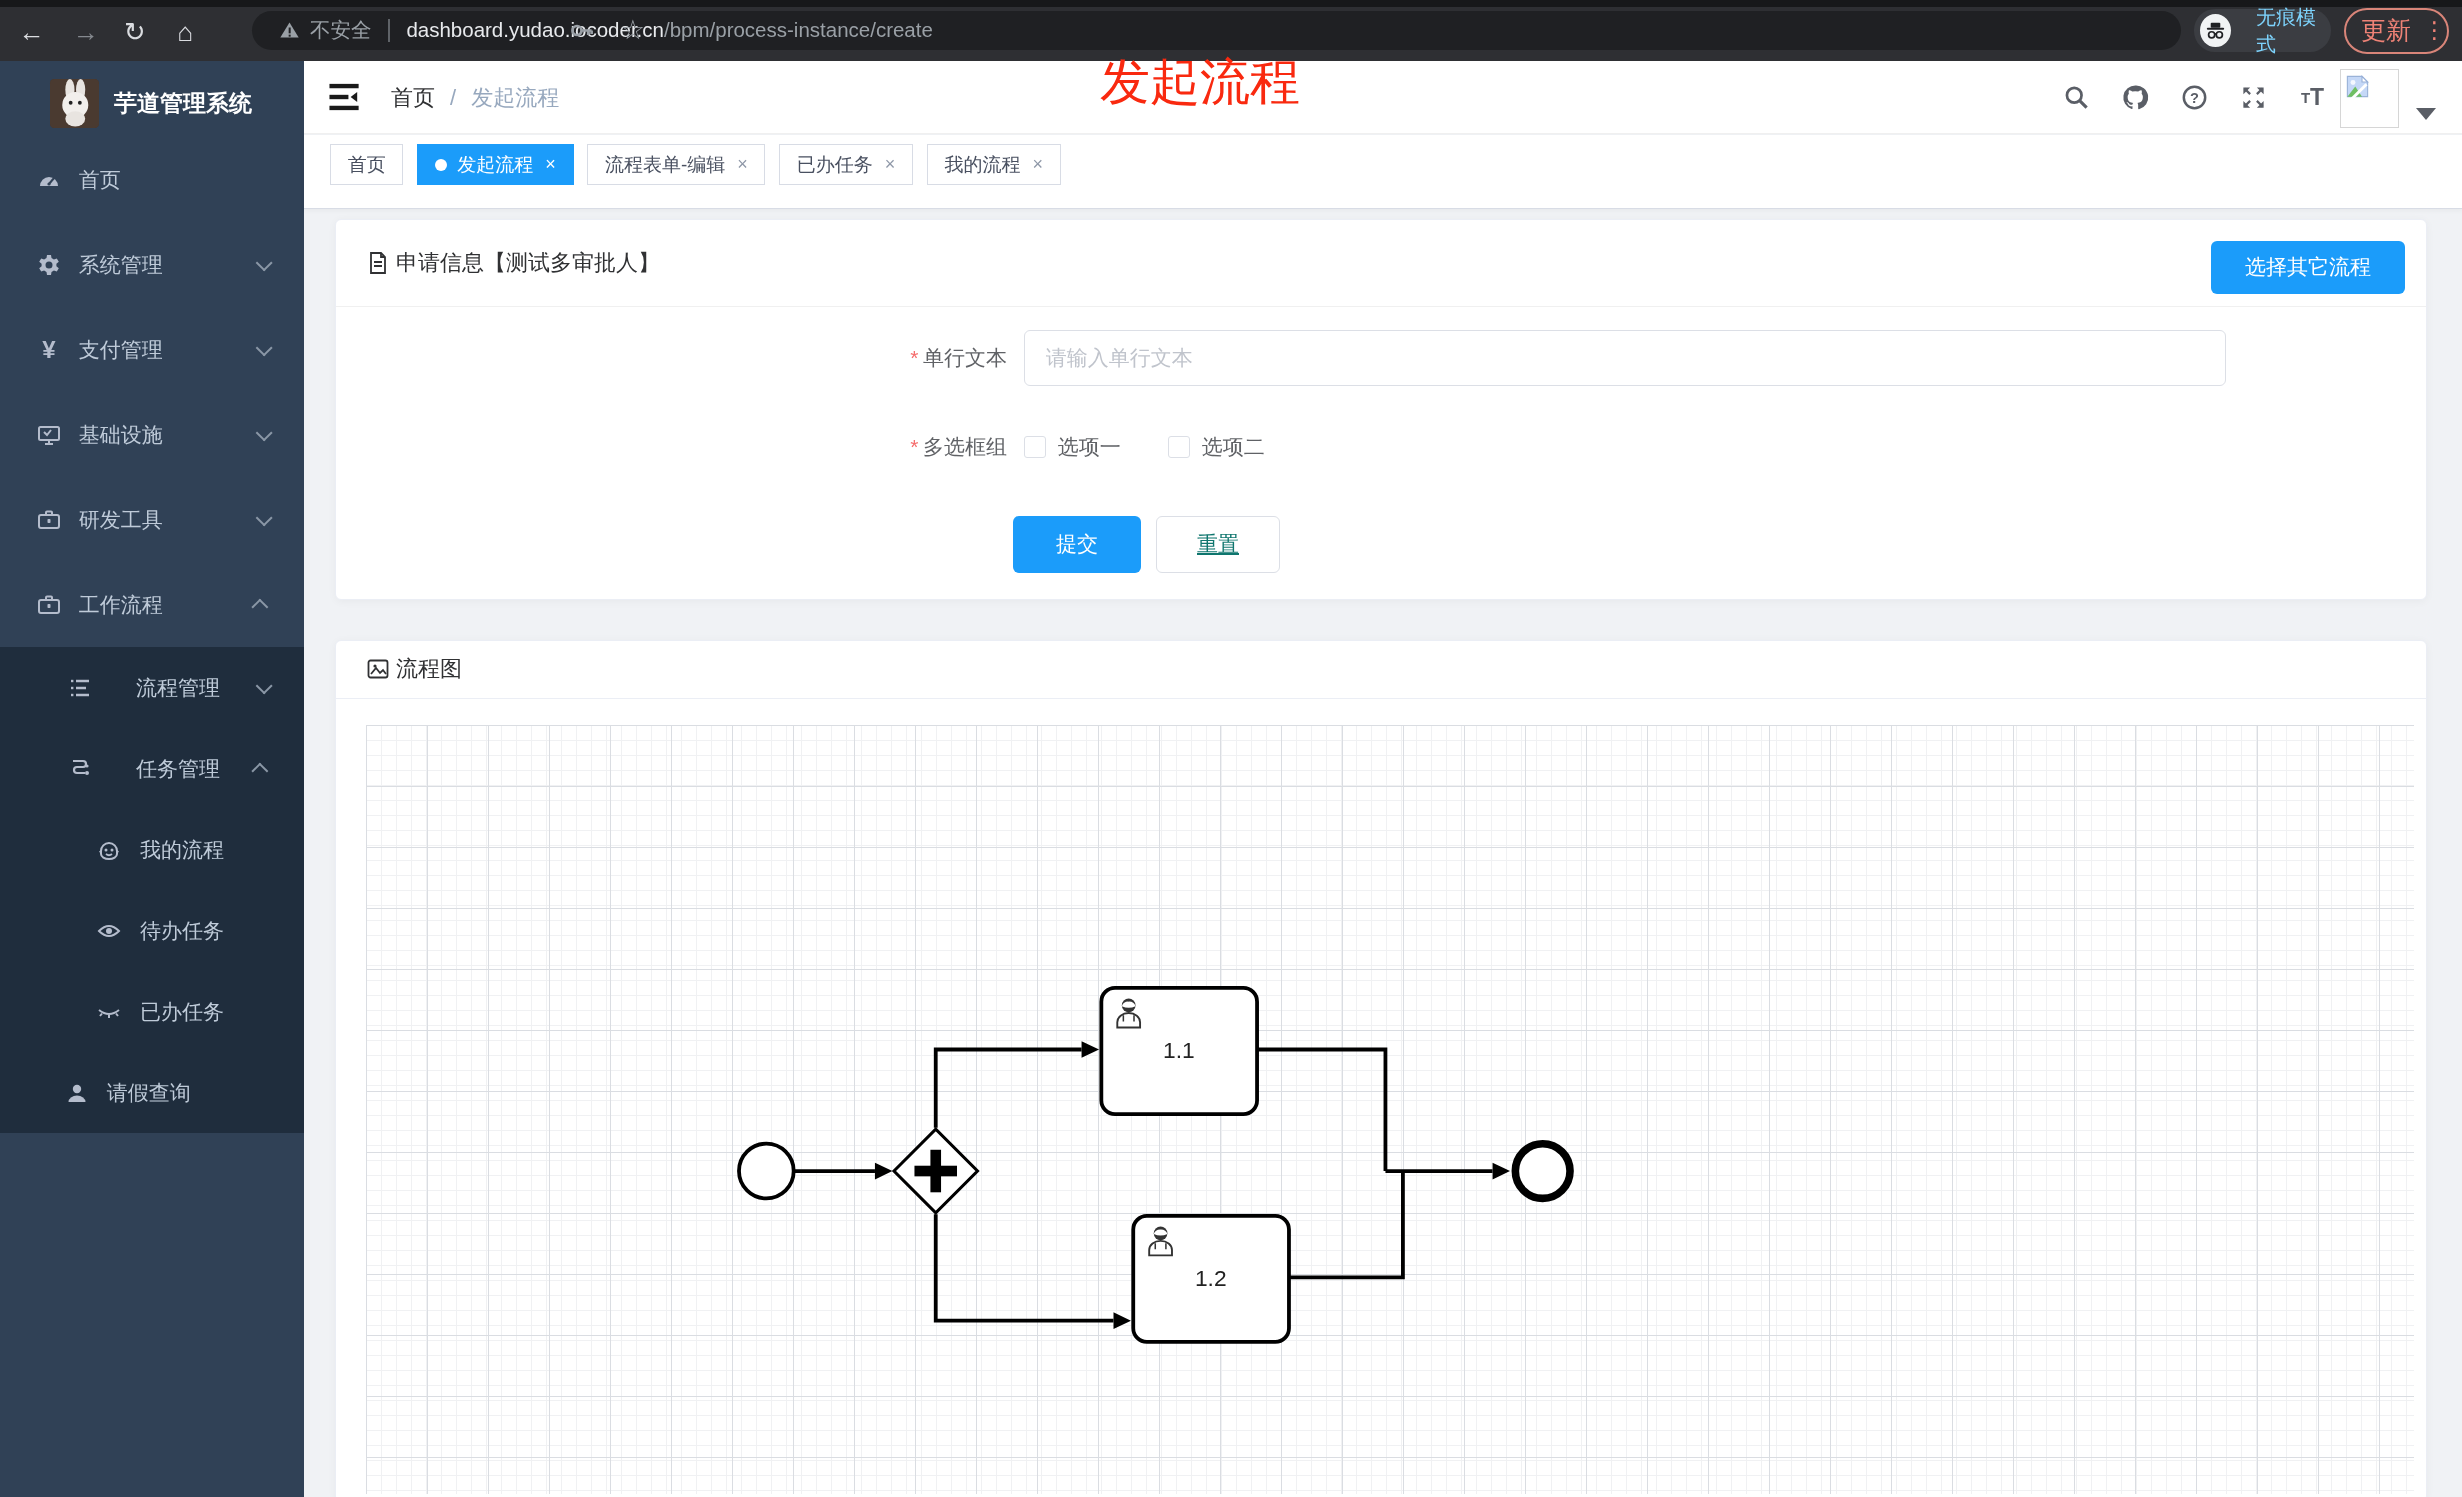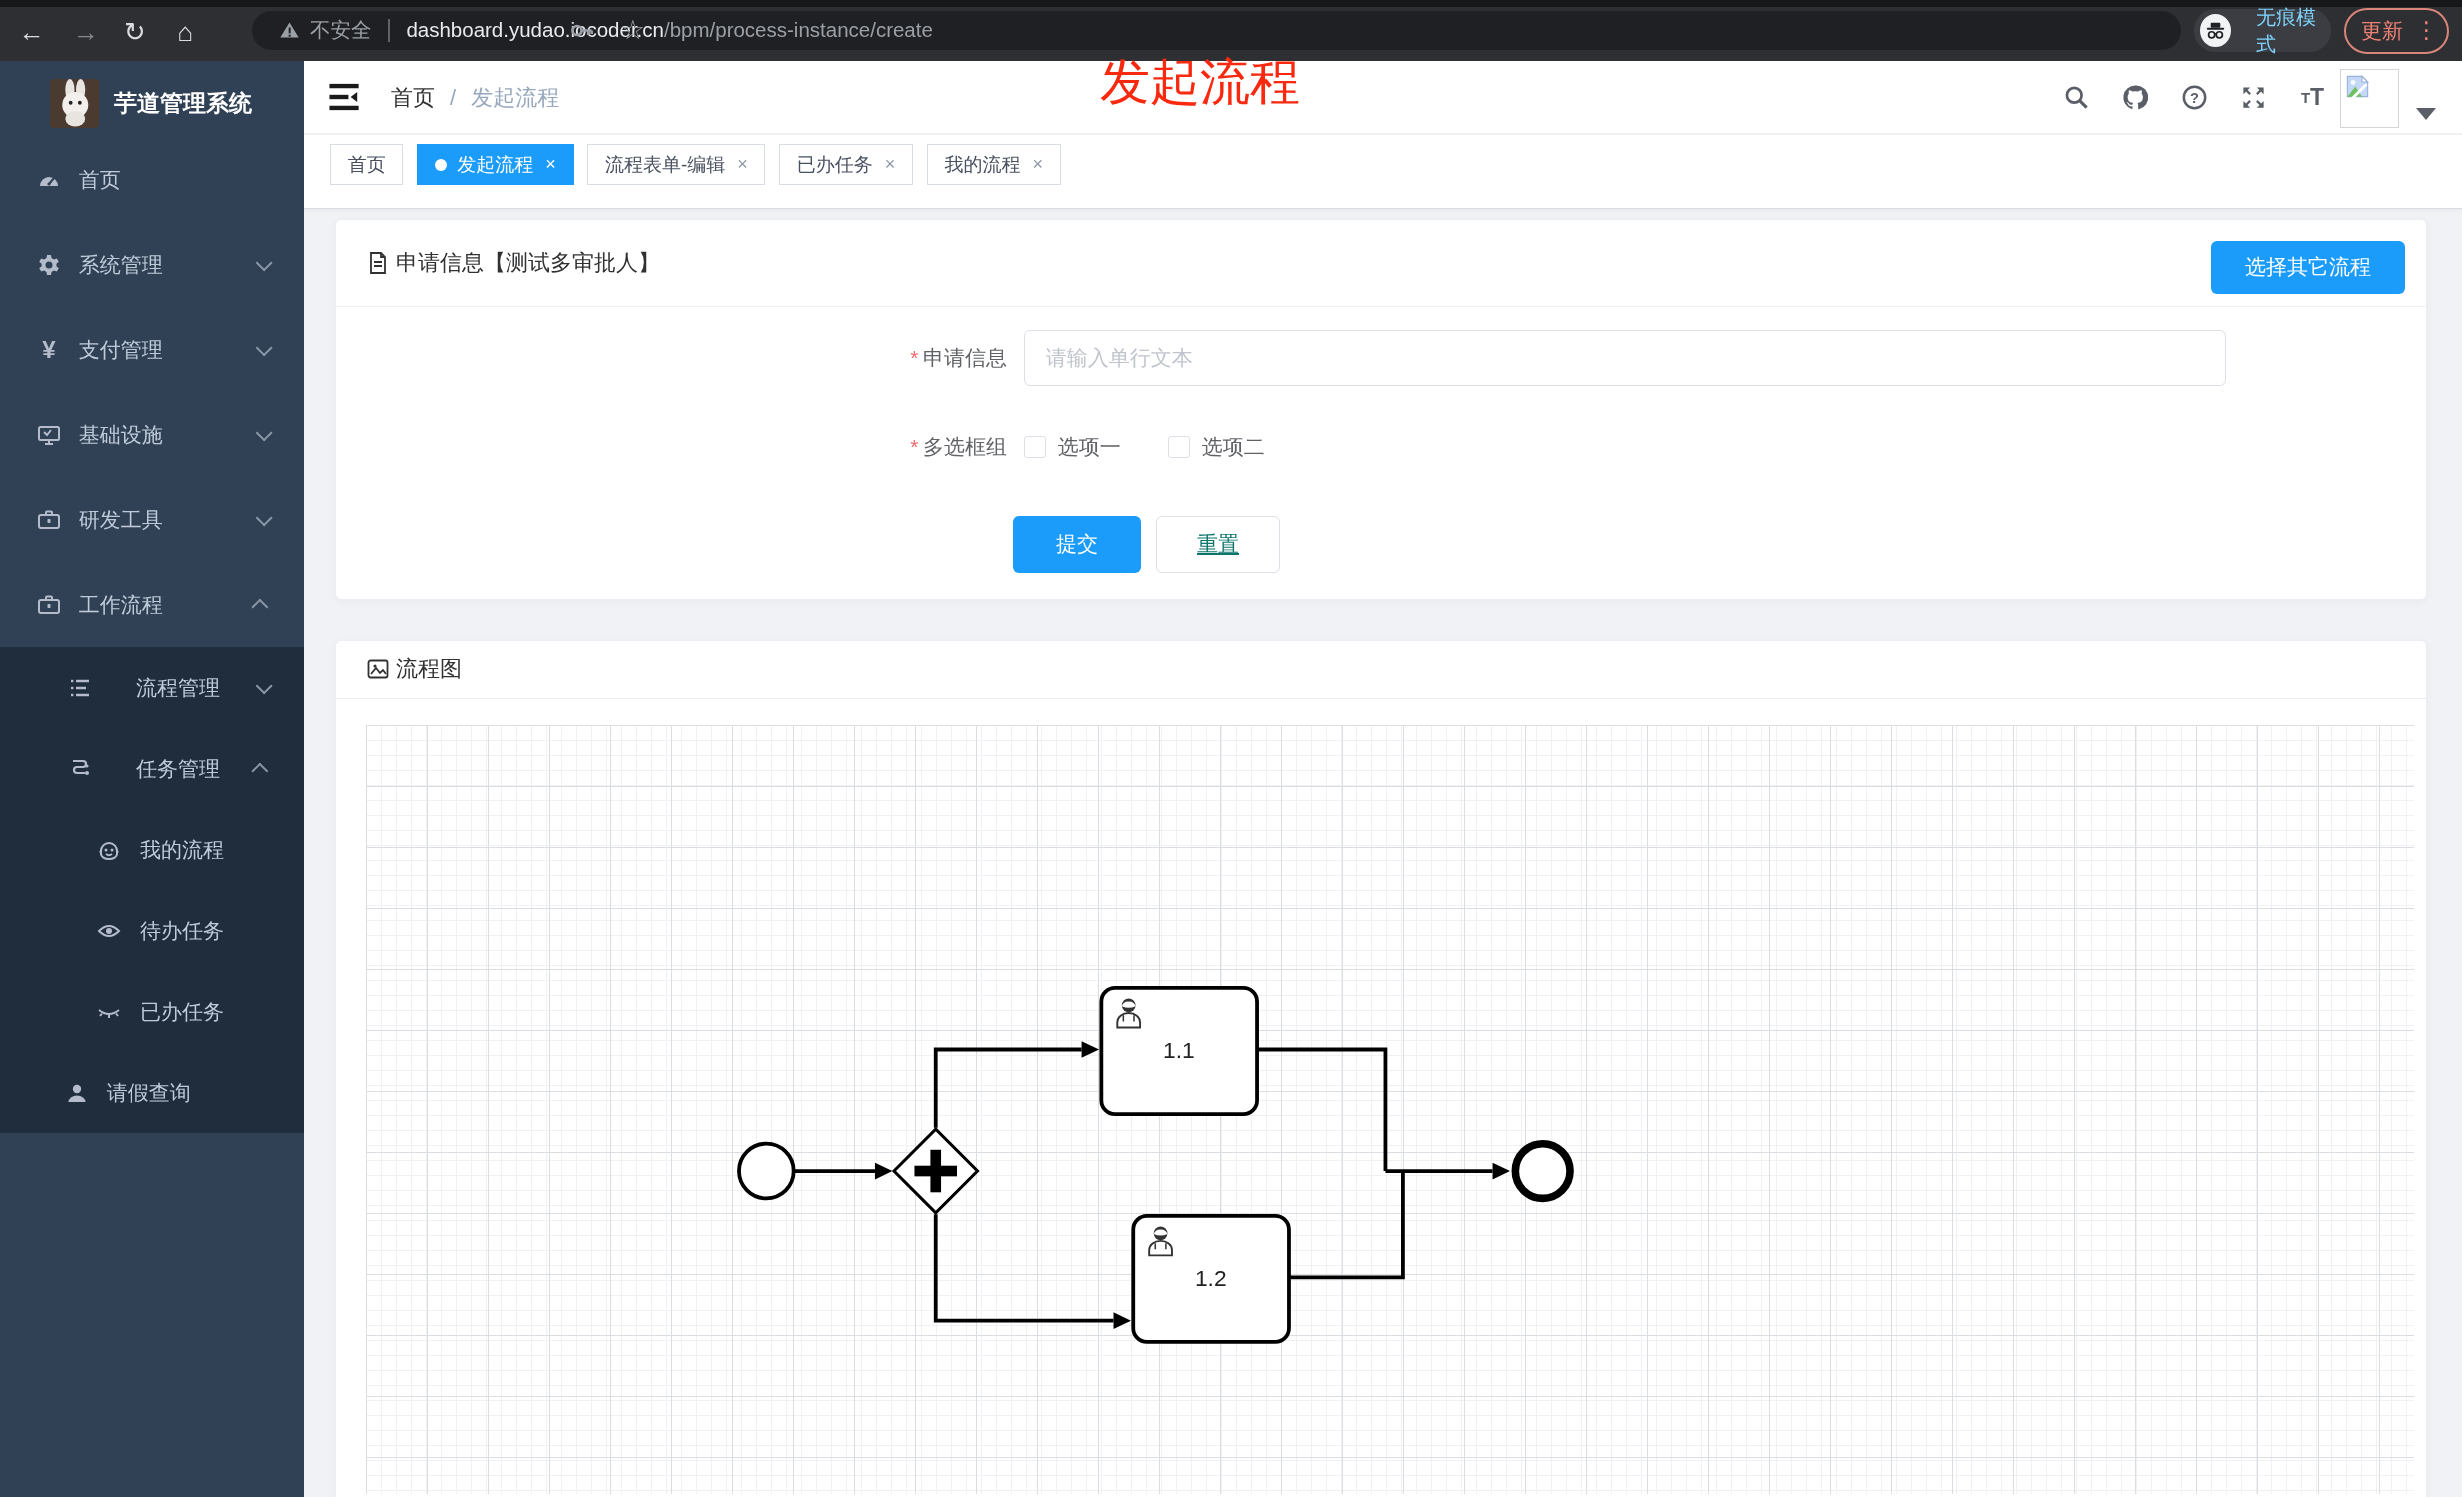--- a/index.html
+++ b/index.html
@@ -20,21 +20,21 @@
   .url-host { color:#e8eaed; font-size:20.5px; }
   .url-path { color:#9aa0a6; font-size:20.5px; }
   .pill-right-icons { position:absolute; right:1817px; top:16.7px; display:flex; gap:26px; }
   .incog-pill { position:absolute; left:2194px; top:9px; width:137px; height:43px; border-radius:21px;
     background:#3b3d42; display:flex; align-items:center; }
   .incog-circle { width:33px; height:33px; border-radius:50%; background:#f1f3f4; margin-left:6px;
     display:flex; align-items:center; justify-content:center; }
   .incog-label { color:#7dd3fc; font-size:20px; margin-left:25px; }
   .update-pill { position:absolute; left:2344px; top:7.6px; width:105px; height:46px; border-radius:23px;
     border:2.3px solid #d98579; display:flex; align-items:center; }
-  .update-label { color:#ee8276; font-size:21px; margin-left:15px; }
+  .update-label { color:#ee8276; font-size:25px; margin-left:15px; }
   .update-dots { color:#ee8276; font-size:23px; margin-left:12px; letter-spacing:0; }
 
   
   .app { position:absolute; left:0; top:61px; width:2462px; height:1437px; background:#f0f2f5; }
 
   
   .sidebar { position:absolute; left:0; top:0; width:304px; height:1437px; background:#304156; }
   .logo-row { position:absolute; left:0; top:12px; width:304px; height:61px; display:flex; align-items:center; }
   .logo-img { width:49px; height:49px; margin-left:50px; border-radius:4.6px; background:#4a3528; position:relative; overflow:hidden; }
   .logo-title { color:#fff; font-size:23px; font-weight:bold; margin-left:15px; white-space:nowrap; }
@@ -414,21 +414,21 @@
               <path d="M5 2 h10 l4 4 v16 H5 z" fill="none" stroke="currentColor" stroke-width="1.8"></path>
               <path d="M15 2 v4 h4" fill="none" stroke="currentColor" stroke-width="1.8"></path>
               <path d="M8 11 h8 M8 15 h8" stroke="currentColor" stroke-width="1.8"></path>
             </svg>
             <span>申请信息【测试多审批人】</span>
           </div>
           <button class="choose-btn">选择其它流程</button>
 
           <div class="form-row row-text">
             <div class="f-label">
-              <span class="req">*</span><span>申请信息</span>
+              <span class="req">*</span><span>单行文本</span>
             </div>
             <input class="text-input" type="text" placeholder="请输入单行文本" style="">
           </div>
 
           <div class="form-row row-check">
             <div class="f-label">
               <span class="req">*</span><span>多选框组</span>
             </div>
             <span class="cb"></span>
             <span class="cb-label">选项一</span>

